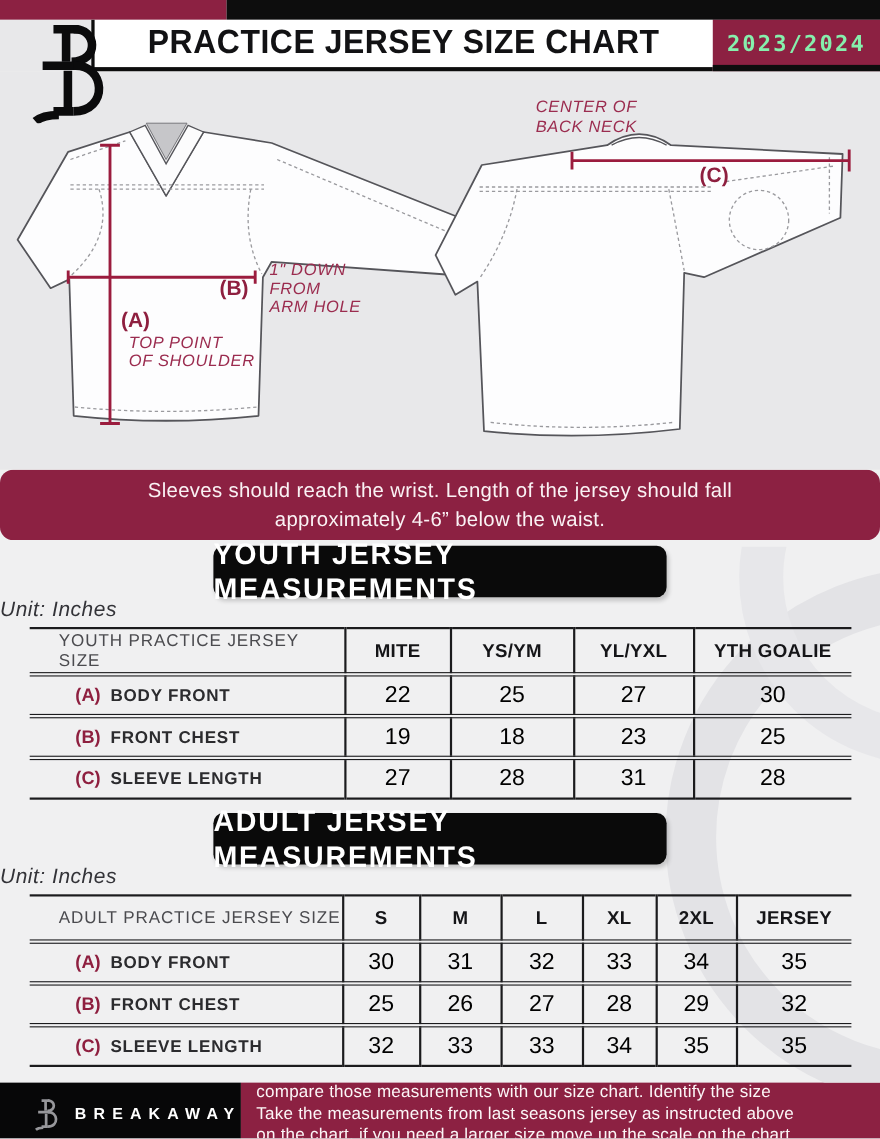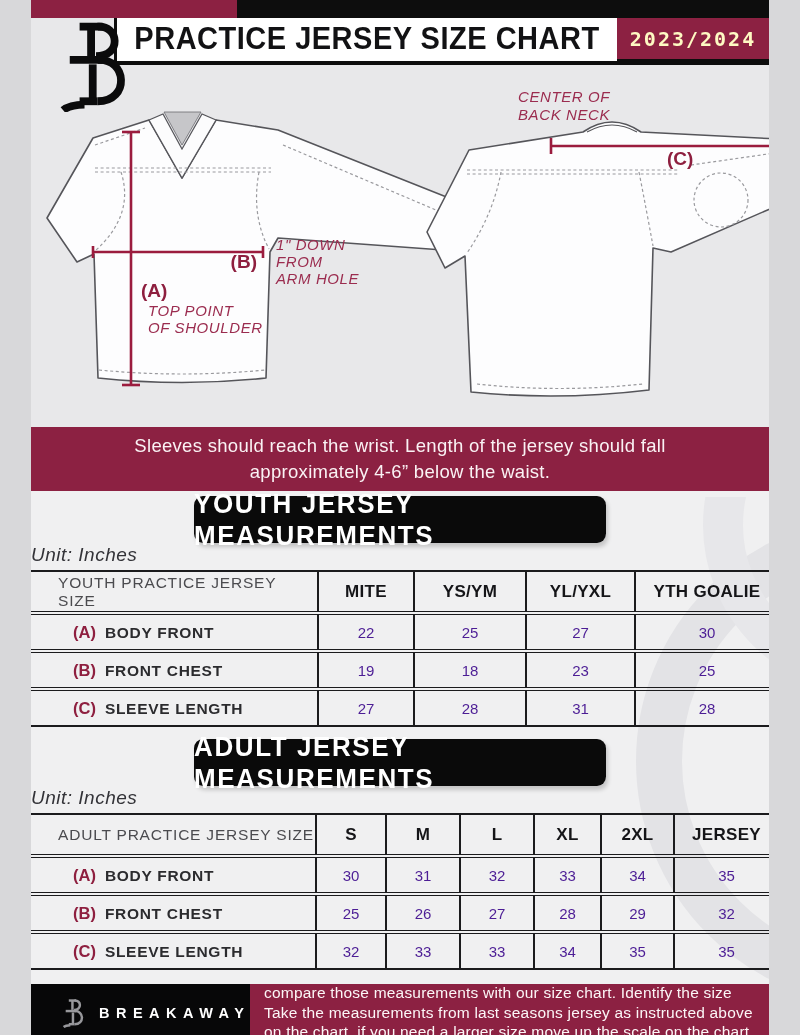--- a/index.html
+++ b/index.html
@@ -1,17 +1,17 @@
 <!DOCTYPE html>
 <html><head>
 <meta charset="utf-8">
 <style>
   html,body { margin:0; padding:0; background:#d8d8da; }
   .page {
-    position:relative; width:738px; height:1035px; margin:0 auto;
+    position:relative; width:800px; height:1035px; margin:0 auto;
     background:#F0F0F1; overflow:hidden;
     font-family:"Liberation Sans", sans-serif;
     -webkit-font-smoothing:antialiased;
   }
   
   .top-strip { height:18px; display:flex; }
   .top-strip .seg-maroon { width:206px; background:#8C2142; }
   .top-strip .seg-black  { flex:1; background:#0D0D0D; }
   .title-row { height:47px; display:flex; }
   .logo-space { width:83px; background:#E8E8EA; }
@@ -20,41 +20,41 @@
     border-bottom:4px solid #0D0D0D;
     display:flex; align-items:center; justify-content:center;
   }
   .title-box h1 {
     margin:0; font-size:29px; font-weight:800; color:#121214;
     letter-spacing:0.5px; transform:scaleY(1.05);
   }
   .year-box {
     width:152px; background:#8C2142; border-bottom:6px solid #0D0D0D;
     display:flex; align-items:center; justify-content:center;
-    color:#fef9c3; font-family:"DejaVu Sans Mono", monospace;
+    color:#86efac; font-family:"DejaVu Sans Mono", monospace;
     font-weight:bold; font-size:20px; letter-spacing:2px;
   }
   .brand-mark {
     position:absolute; left:24px; top:20px; width:82px; height:92px; z-index:6;
     color:#0B0B0C;
   }
   .brand-mark svg, .footer-mark svg { width:100%; height:100%; display:block; }
   
   .diagram-zone { position:relative; height:362px; background:#E8E8EA; }
   .diagram-zone svg { display:block; }
   .jersey { fill:#FDFDFE; stroke:#55555A; stroke-width:1.6; stroke-linejoin:round; }
   .stitch { fill:none; stroke:#9A9A9E; stroke-width:1.2; stroke-dasharray:3 2.6; }
   .measure { fill:none; stroke:#9B1C3E; stroke-width:2.6; }
   .anno-bold   { font:800 19px "Liberation Sans", sans-serif; fill:#8E1F3F; }
   .anno-italic { font:italic 15px "Liberation Sans", sans-serif; fill:#9B2C4F; letter-spacing:0.6px; }
   
   .notice {
     height:64px; background:#8C2142; color:#FAF2F4;
     display:flex; flex-direction:column; align-items:center; justify-content:center;
-    font-size:18.5px; line-height:26px; letter-spacing:0.3px; text-align:center;
+    font-size:18.5px; line-height:26px; letter-spacing:0.3px; text-align:center;border-radius:12px;
   }
   
   .lower { position:relative; height:487px; background:#F0F0F1; }
   .watermark-svg { position:absolute; inset:0; pointer-events:none; }
   .banner-black {
     position:relative; width:412px; height:45px; margin:0 auto; background:#0A0A0A;
     border-radius:9px; color:#fff; display:flex; align-items:center; justify-content:center;
     font-size:26px; font-weight:800; letter-spacing:1.6px; transform:scaleY(1.04);
     box-shadow:2px 3px 4px rgba(0,0,0,0.18);
   }
@@ -66,21 +66,21 @@
   .size-table tbody tr { border-bottom:4px double #1B1B1D; }
   .size-table tbody tr:last-child { border-bottom:2.5px solid #1B1B1D; }
   .size-table th, .size-table td { padding:0; height:34px; vertical-align:middle; }
   .size-table tr.hdr th { height:39px; }
   .size-table .v { border-left:2px solid #1B1B1D; }
   th.lbl-hdr { text-align:left; padding-left:27px; font-weight:400; font-size:15.5px; color:#4B4B4F; letter-spacing:0.8px; }
   th.size-hdr { font-size:17px; font-weight:700; color:#151518; letter-spacing:0.3px; text-align:center; }
   td.row-lbl { text-align:left; padding-left:42px; white-space:nowrap; }
   td.row-lbl .key { color:#8E1F3F; font-weight:800; font-size:16.5px; margin-right:9px; }
   td.row-lbl .txt { color:#2B2B2E; font-weight:700; font-size:15.5px; letter-spacing:0.7px; }
-  td.val { text-align:center; font-size:15px; color:#4c1d95;border-radius:11px; }
+  td.val { text-align:center; font-size:21px; color:#000000;border-radius:11px; }
   
   .footer { height:57px; display:flex; }
   .footer-left { width:219px; background:#070708; display:flex; align-items:center; padding-left:30px; box-sizing:border-box; }
   .footer-mark { width:26px; height:40px; color:#97979B; flex:none; }
   .footer-brand { color:#FFFFFF; font-size:14.5px; font-weight:bold; letter-spacing:6.5px; margin-left:12px; }
   .footer-right {
     flex:1; background:#8C2142; color:#FCF6F7; display:flex; flex-direction:column; justify-content:center;
     padding-left:14px; font-size:15.5px; line-height:19.5px; letter-spacing:0.2px;
   }
 </style>

